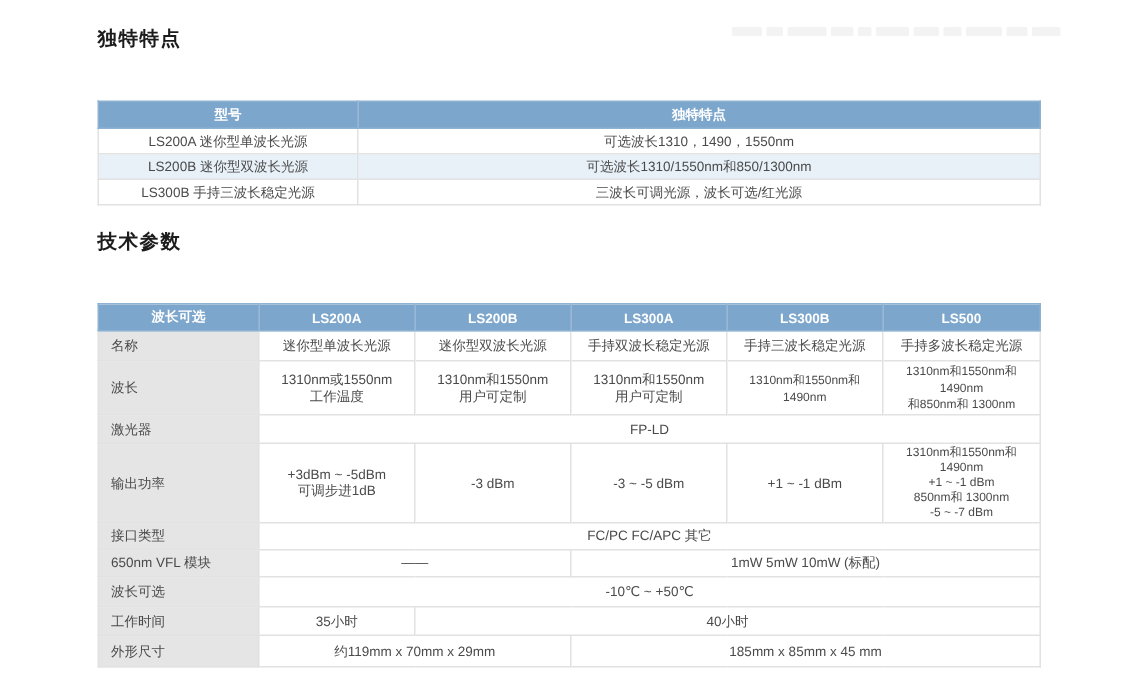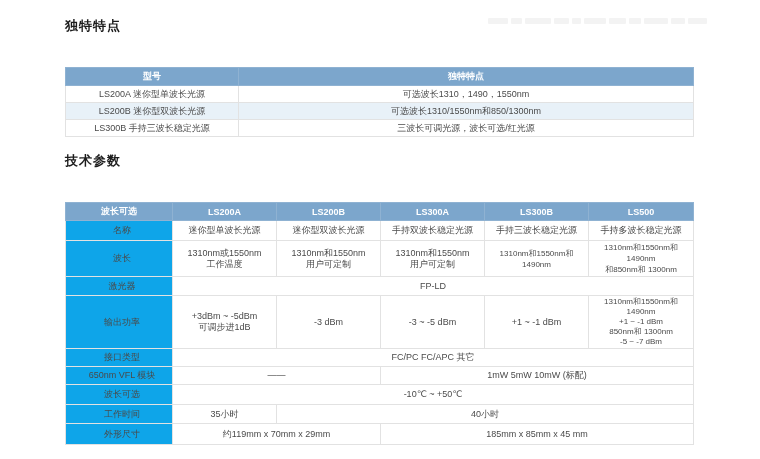--- a/index.html
+++ b/index.html
@@ -29,21 +29,21 @@
     border:1px solid #e2e2e2;padding:1px 2px;line-height:11px;white-space:pre-line;
     background:#ffffff;
   }
 
   
   .t1 td{height:14px;}
   .t1 tbody tr:nth-child(even) td{background:#E8F1F8;}
 
   
   .t2 td.lbl{
-    background:#0ea5e9;text-align:center;padding-left:8px;color:#4a4a4a;
+    background:#e5e5e5;text-align:left;padding-left:8px;color:#4a4a4a;
   }
   .rh18{height:18px}.rh19{height:19px}.rh20{height:20px}.rh21{height:21px}
   .rh22{height:22px}.rh28{height:28px}.rh41{height:41px}
   .fs8{font-size:8px;}
   .lh10{line-height:10px;}
 </style>
 </head>
 <body>
 
 <div class="page">

